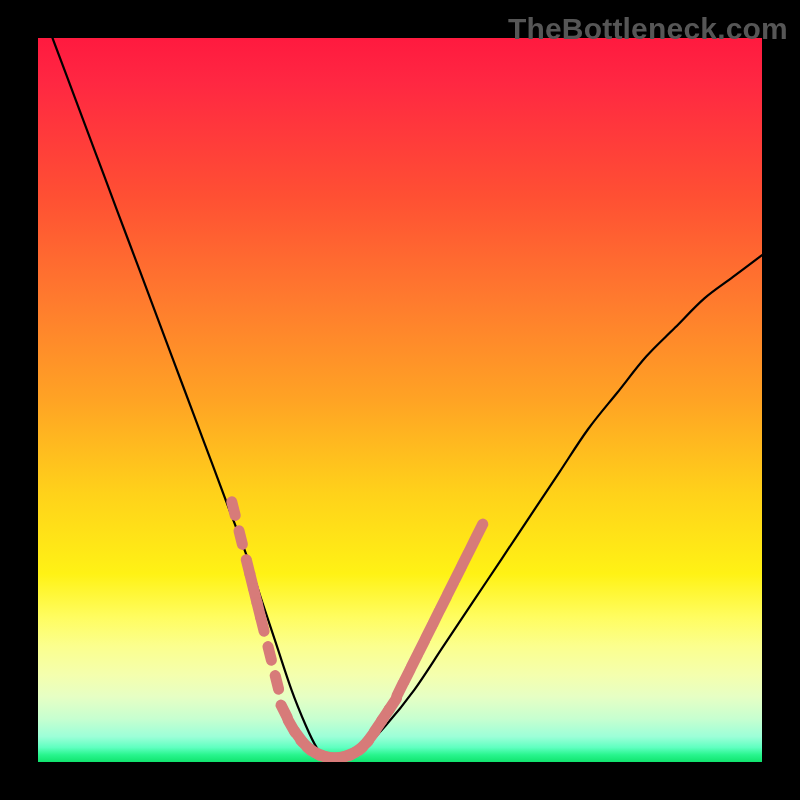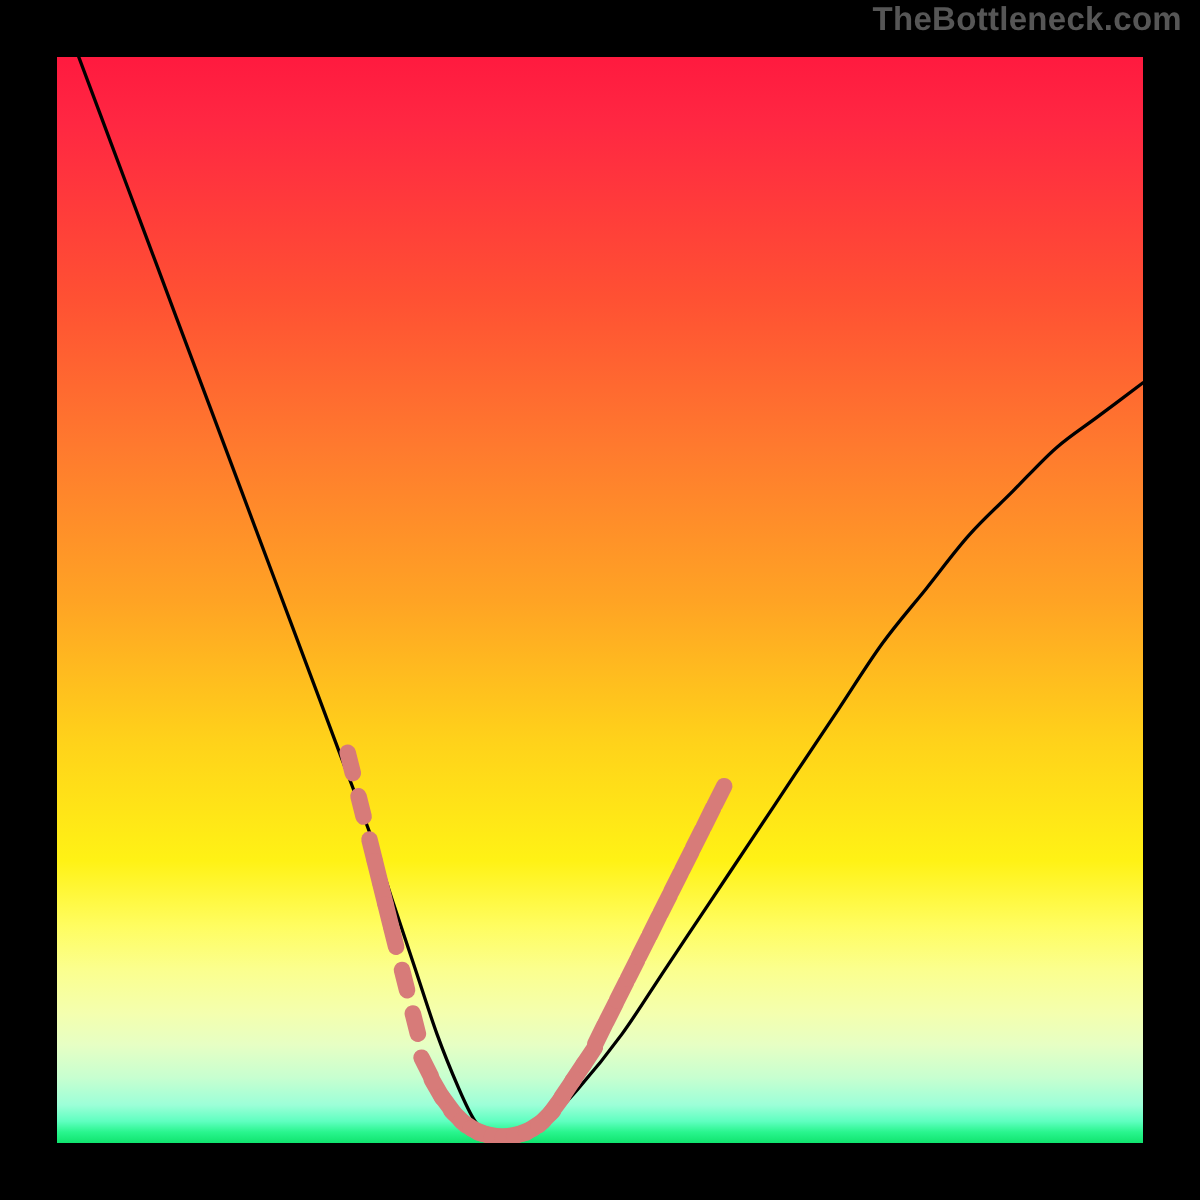--- a/index.html
+++ b/index.html
@@ -12,24 +12,24 @@
     overflow: hidden;
   }
   .stage {
     position: relative;
     width: 800px;
     height: 800px;
     background: #000;
   }
   .watermark {
     position: absolute;
-    top: 0;
+    top: 12px;
     right: 12px;
     color: #565656;
-    font-size: 22px;
+    font-size: 30px;
     font-weight: 600;
     letter-spacing: 0.2px;
     z-index: 20;
   }
   .plot {
     position: absolute;
     left: 38px;
     top: 38px;
     width: 724px;
     height: 724px;

